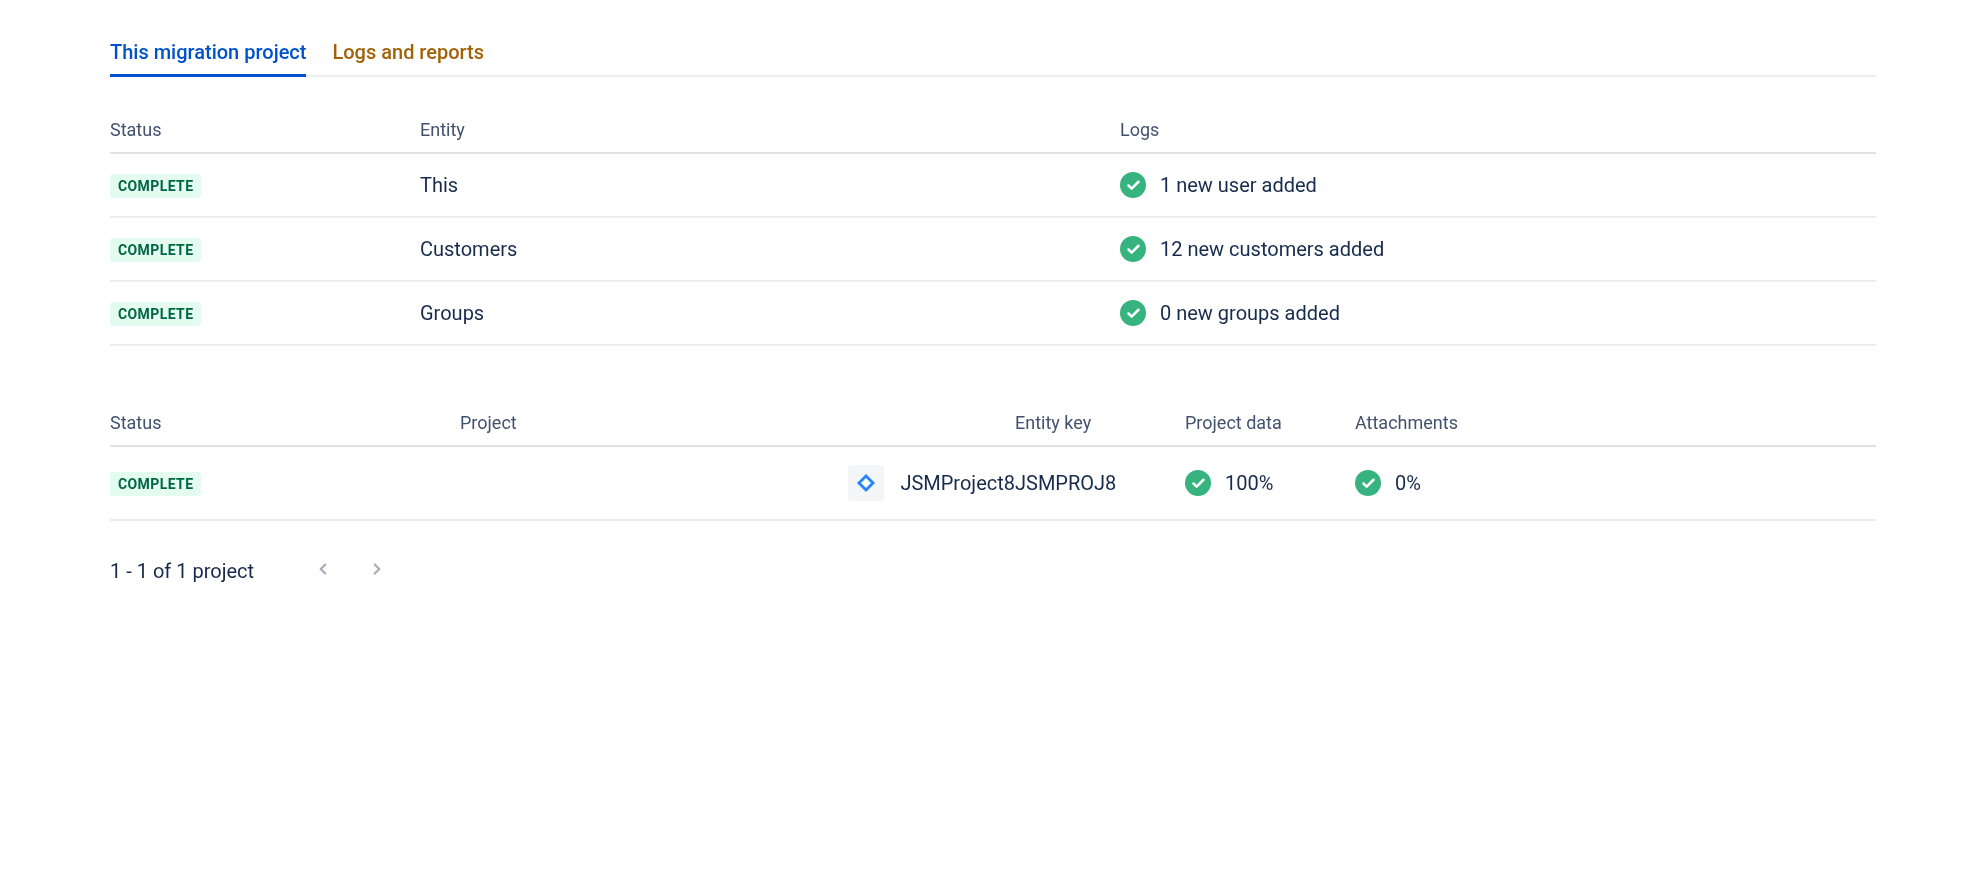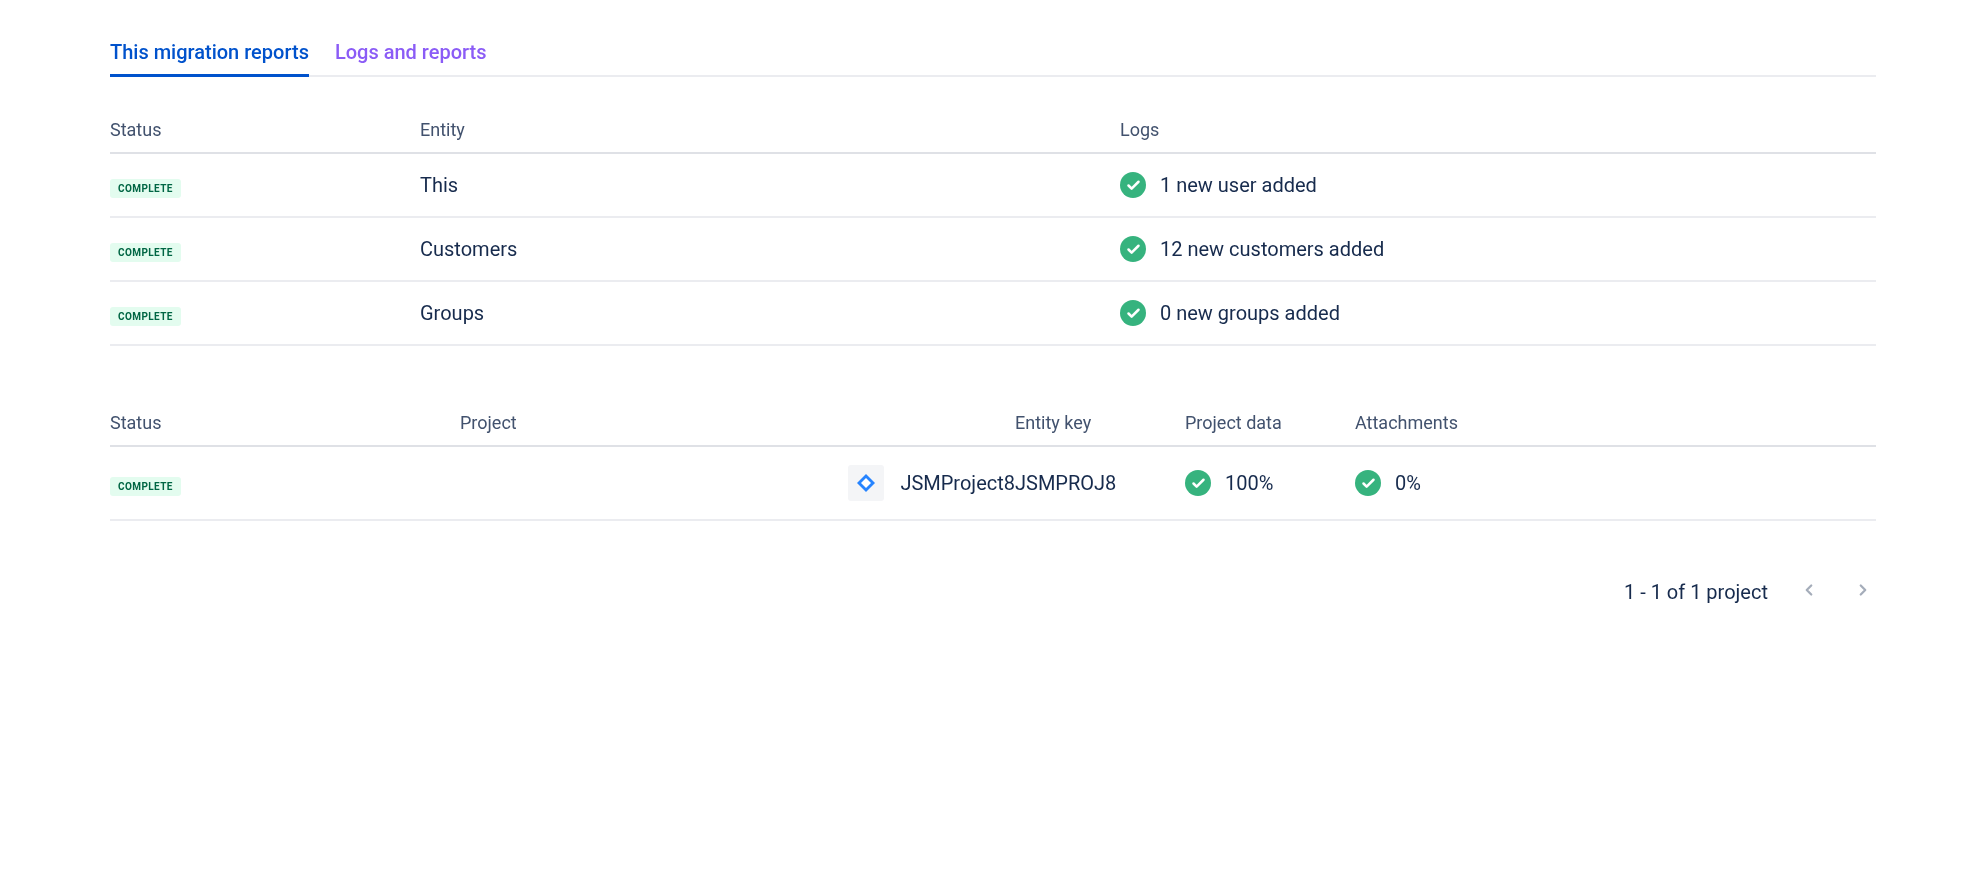--- a/index.html
+++ b/index.html
@@ -12,21 +12,21 @@
   .tabs {
     display: flex;
     gap: 26px;
     border-bottom: 2px solid #EBECF0;
     margin-bottom: 32px;
   }
   .tab {
     font-size: 20px;
     font-weight: 500;
     padding: 0 0 10px 0;
-    color: #8b5cf6;
+    color: #a16207;
     cursor: pointer;
     border-bottom: 3px solid transparent;
     margin-bottom: -2px;
   }
   .tab.active {
     color: #0052CC;
     border-bottom-color: #0052CC;
   }
   .section-title {
     font-size: 20px;
@@ -51,21 +51,21 @@
     font-size: 20px;
     color: #172B4D;
     padding: 18px 0;
     border-bottom: 2px solid #EBECF0;
     vertical-align: middle;
   }
   .status-badge {
     display: inline-block;
     background: #E3FCEF;
     color: #006644;
-    font-size: 10px;
+    font-size: 14px;
     font-weight: 700;
     letter-spacing: 0.4px;
     padding: 4px 8px;
     border-radius: 3px;
   }
   .total-cell, .icon-value-cell {
     display: flex;
     align-items: center;
     gap: 14px;
   }
@@ -92,23 +92,22 @@
     background: #F4F5F7;
     border-radius: 3px;
     display: inline-flex;
     align-items: center;
     justify-content: center;
   }
   .project-icon svg { width: 24px; height: 24px; }
   .pagination {
     display: flex;
     align-items: center;
-    gap: 28px;
-    margin-top: 56px;
-    justify-content: flex-end;
+    gap: 56px;
+    margin-top: 35px;
   }
   .page-info {
     font-size: 20px;
     color: #172B4D;
   }
   .pager-buttons {
     display: flex;
     gap: 28px;
   }
   .pager-btn {
@@ -129,21 +128,21 @@
   .col-status-b { width: 350px; }
   .col-project-b { width: 555px; }
   .col-key-b    { width: 170px; }
   .col-data-b   { width: 170px; }
   .col-att-b    { width: auto; }
 </style>
 </head>
 <body>
 
 <div class="tabs">
-  <div class="tab active">This migration reports</div>
+  <div class="tab active">This migration project</div>
   <div class="tab">Logs and reports</div>
 </div>
 
 <div class="section">
   <table>
     <thead>
       <tr>
         <th class="col-status-a">Status</th>
         <th class="col-entity-a">Entity</th>
         <th class="col-total-a">Logs</th>

